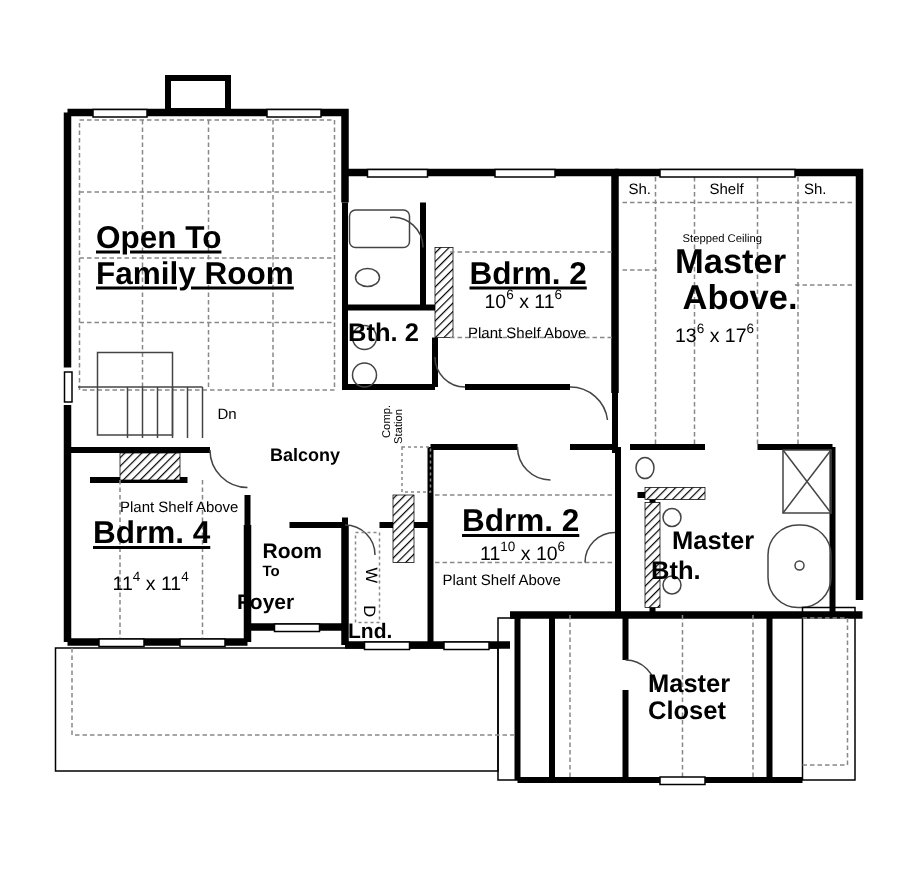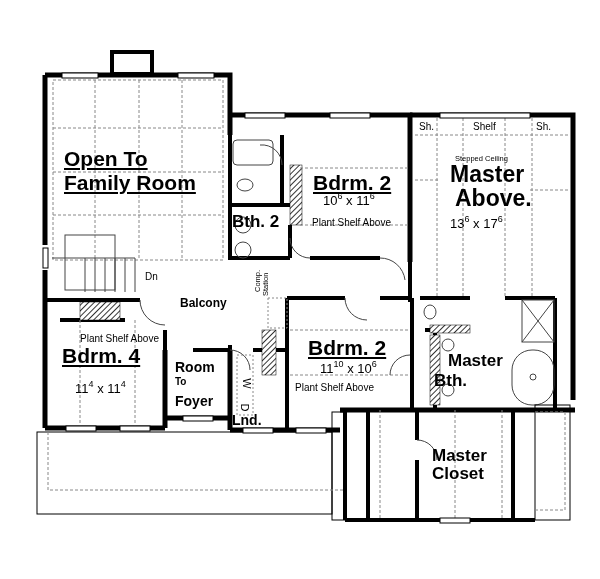--- a/index.html
+++ b/index.html
@@ -202,21 +202,21 @@
 <div class="note" style="left:114px;top:272px;margin-left:31px;">Dn</div>
 
 <div class="lbl" style="left:180px;top:297px;font-size:12px;">Balcony</div>
 
 <div class="lbl big" style="left:62px;top:345px;">Bdrm. 4</div>
 <div class="dim" style="left:75px;top:380px;"><span>11</span><sup>4</sup><span> </span><span>x</span><span> </span><span>11</span><sup>4</sup></div>
 <div class="note" style="left:80px;top:334px;">Plant Shelf Above</div>
 
 <div class="lbl" style="left:175px;top:360px;font-size:14px;">Room</div>
 <div class="lbl" style="left:175px;top:377px;font-size:10px;">To</div>
-<div class="lbl" style="left:175px;top:394px;font-size:14px;">Foyer</div>
+<div class="lbl" style="left:158px;top:394px;font-size:14px;">Foyer</div>
 
 <div class="lbl" style="left:232px;top:393px;font-size:14px;margin-top:20px;">Lnd.</div>
 <div class="note" style="left:241px;top:378px;font-size:11px;transform:rotate(90deg);">W</div>
 <div class="note" style="left:241px;top:402px;font-size:11px;transform:rotate(90deg);">D</div>
 
 <div class="tiny" style="left:254px;top:292px;transform:rotate(-90deg);transform-origin:left top;">Comp.</div>
 <div class="tiny" style="left:262px;top:296px;transform:rotate(-90deg);transform-origin:left top;">Station</div>
 
 <div class="lbl big" style="left:308px;top:337px;">Bdrm. 2</div>
 <div class="dim" style="left:320px;top:360px;"><span>11</span><sup>10</sup><span> </span><span>x</span><span> </span><span>10</span><sup>6</sup></div>

